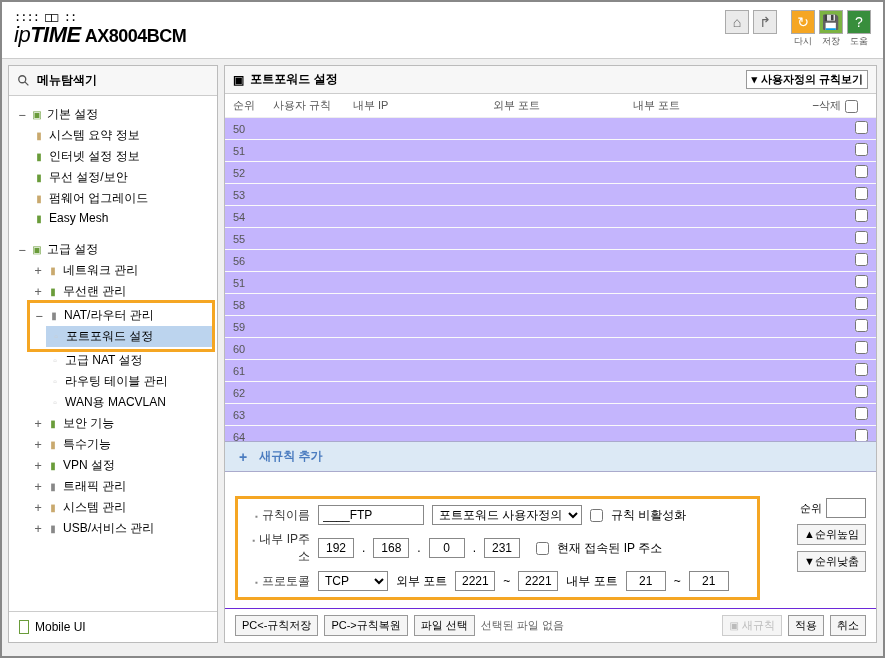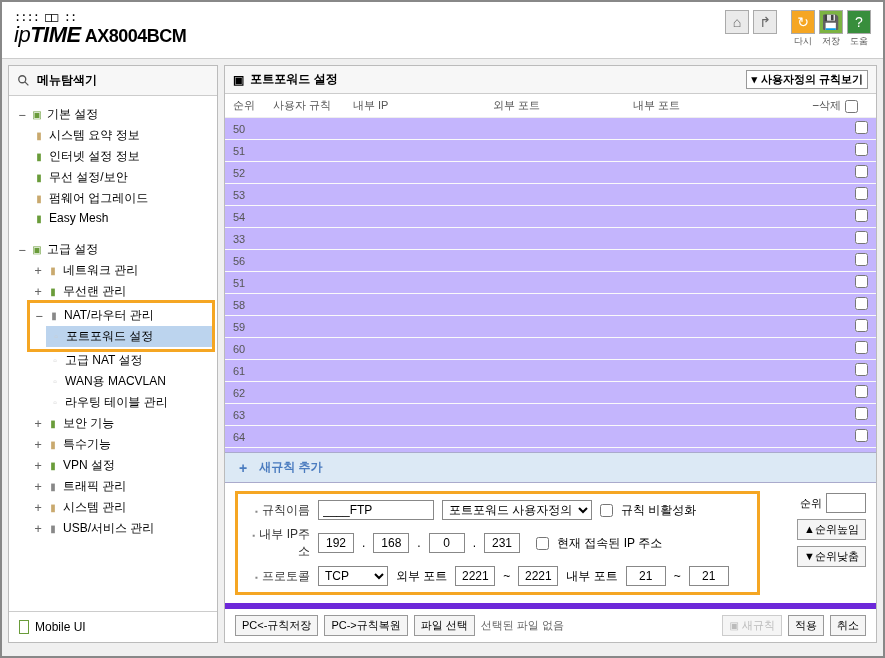--- a/index.html
+++ b/index.html
@@ -47,36 +47,36 @@
 .table-body { flex: 1; overflow-y: auto; background: #c4b5fd; }
 .table-row { display: flex; padding: 3px 8px; font-size: 11px; align-items: center; border-bottom: 1px solid #fafafa; height: 22px; }
 .table-row .rank { width: 40px; color: #555; }
 .table-row .rest { flex: 1; }
 .table-row .cb { width: 20px; text-align: right; }
 .table-row input[type=checkbox] { margin: 0; }
 
 .add-bar { background: #dce9f5; border-top: 1px solid #aac; border-bottom: 1px solid #aac; padding: 6px 14px; font-size: 12px; color: #4a7bbf; font-weight: bold; display: flex; align-items: center; gap: 12px; }
 .add-bar .plus-sym { font-size: 14px; font-weight: bold; }
 
-.form-area { padding: 8px 10px; font-size: 12px; display: flex; gap: 16px; }
+.form-area { padding: 8px 10px; font-size: 12px; display: flex; gap: 16px; margin-top: 16px; }
 .form-left { flex: 1; border: 3px solid #f5a623; padding: 6px 8px; }
 .form-right { width: 90px; display: flex; flex-direction: column; gap: 6px; align-items: flex-end; padding-top: 2px; }
 .form-row { display: flex; align-items: center; gap: 8px; margin-bottom: 6px; }
 .form-label { width: 64px; text-align: right; color: #333; }
 .form-label::before { content: "▪"; font-size: 8px; margin-right: 4px; color: #888; }
 input[type=text] { border: 1px solid #888; padding: 2px 4px; font-size: 12px; }
 select { border: 1px solid #888; padding: 1px 2px; font-size: 12px; background: #fff; }
 .ip-box { width: 36px; text-align: center; }
 .port-box { width: 40px; text-align: center; }
-.rule-name { width: 116px; }
+.rule-name { width: 106px; }
 .btn-small { border: 1px solid #999; background: #f5f5f5; padding: 2px 6px; font-size: 11px; cursor: pointer; white-space: nowrap; }
 .rank-input { display: flex; align-items: center; gap: 4px; font-size: 11px; }
 .rank-input input { width: 40px; }
 
-.bottom-bar { border-top: 6px solid #6d28d9; padding: 6px 10px; display: flex; gap: 6px; align-items: center; font-size: 12px; }
+.bottom-bar { border-top: 1px solid #6d28d9; padding: 6px 10px; display: flex; gap: 6px; align-items: center; font-size: 12px; }
 .bottom-bar .spacer { flex: 1; }
 .file-label { color: #666; font-size: 11px; }
 .btn-disabled { color: #bbb; border-color: #ccc; }
 
 svg.mag { width: 14px; height: 14px; }
 </style>
 </head>
 <body>
 
 <div class="header">
@@ -176,25 +176,25 @@
               </div>
           </div>
         </div>
         <div class="tree-children">
           <div class="tree-item">
               <span class="tree-icon" style="color:#ccc">▫</span>
               <span>고급 NAT 설정</span>
             </div>
           <div class="tree-item">
               <span class="tree-icon" style="color:#ccc">▫</span>
-              <span>WAN용 MACVLAN</span>
+              <span>라우팅 테이블 관리</span>
             </div>
           <div class="tree-item">
               <span class="tree-icon" style="color:#ccc">▫</span>
-              <span>라우팅 테이블 관리</span>
+              <span>WAN용 MACVLAN</span>
             </div>
         </div>
         <div class="tree-item">
             <span class="plus">+</span>
             <span class="tree-icon" style="color:#6a9c3a">▮</span>
             <span>보안 기능</span>
           </div>
         <div class="tree-item">
             <span class="plus">+</span>
             <span class="tree-icon" style="color:#c9a96e">▮</span>
@@ -267,21 +267,21 @@
           <div class="rank">53</div>
           <div class="rest"></div>
           <div class="cb"><input type="checkbox" style=""></div>
         </div>
         <div class="table-row">
           <div class="rank">54</div>
           <div class="rest"></div>
           <div class="cb"><input type="checkbox" style=""></div>
         </div>
         <div class="table-row">
-          <div class="rank">33</div>
+          <div class="rank">55</div>
           <div class="rest"></div>
           <div class="cb"><input type="checkbox" style=""></div>
         </div>
         <div class="table-row">
           <div class="rank">56</div>
           <div class="rest"></div>
           <div class="cb"><input type="checkbox" style=""></div>
         </div>
         <div class="table-row">
           <div class="rank">51</div>

